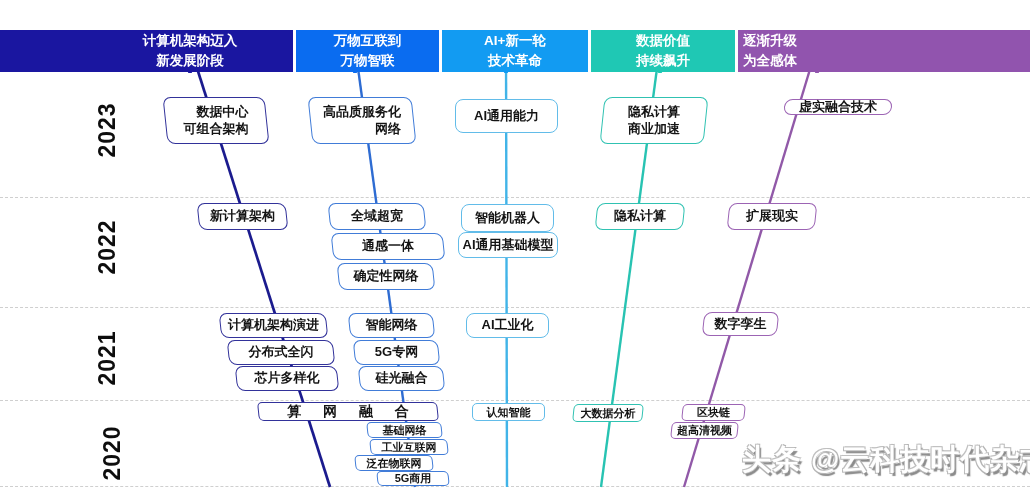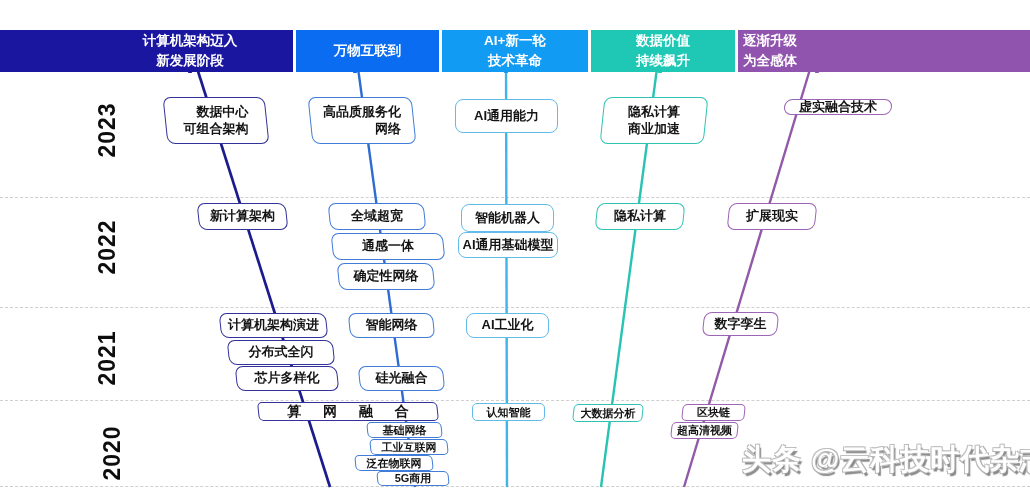--- a/index.html
+++ b/index.html
@@ -70,20 +70,21 @@
 <body>
 
 <div class="stage">
 
   <div class="banner b1">
     <span>计算机架构迈入</span>
     <span>新发展阶段</span>
   </div>
   <div class="banner b2">
     <span>万物互联到</span>
+    <span>万物智联</span>
   </div>
   <div class="banner b3">
     <span>AI+新一轮</span>
     <span>技术革命</span>
   </div>
   <div class="banner b4">
     <span>数据价值</span>
     <span>持续飙升</span>
   </div>
   <div class="banner b5">
@@ -169,20 +170,23 @@
   </div>
   <div class="node c1" style="left:236px;top:366px;width:102px;height:25px">
     <span>芯片多样化</span>
   </div>
   <div class="node c1" style="left:228px;top:340px;width:106px;height:25px">
     <span>分布式全闪</span>
   </div>
   <div class="node c2" style="left:349px;top:313px;width:85px;height:25px">
     <span>智能网络</span>
   </div>
+  <div class="node c2" style="left:354px;top:340px;width:85px;height:25px">
+    <span>5G专网</span>
+  </div>
   <div class="node c2" style="left:359px;top:366px;width:85px;height:25px">
     <span>硅光融合</span>
   </div>
   <div class="node c3" style="left:466px;top:313px;width:83px;height:25px">
     <span>AI工业化</span>
   </div>
   <div class="node c5" style="left:703px;top:312px;width:75px;height:24px">
     <span>数字孪生</span>
   </div>
 

